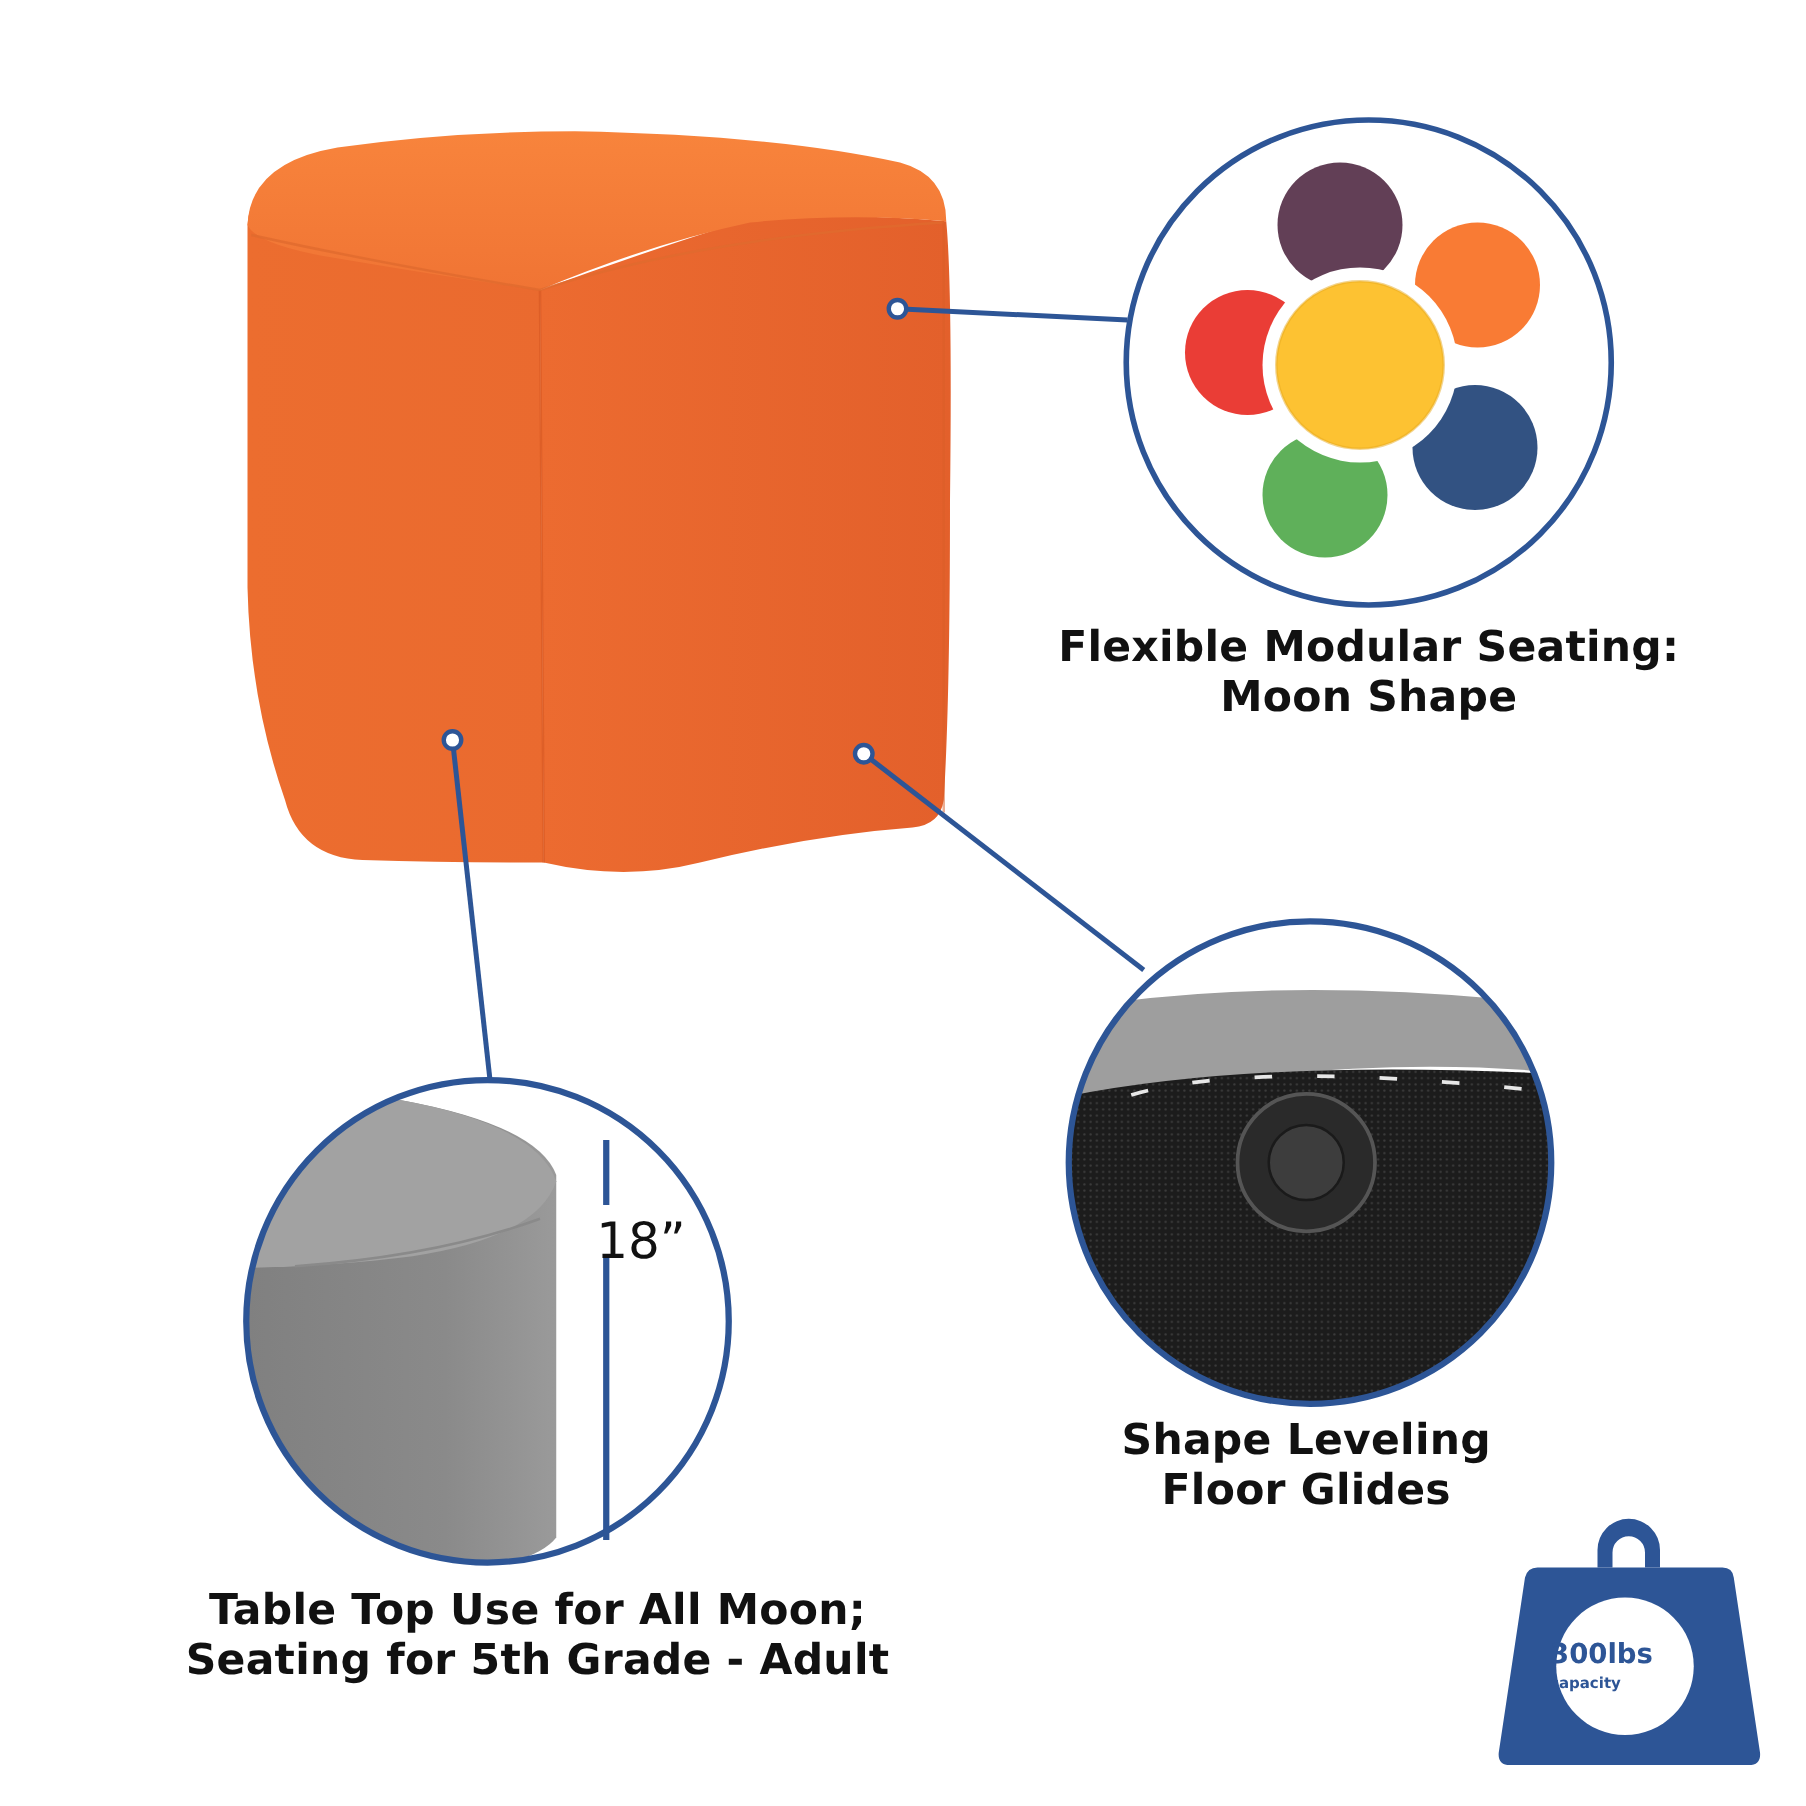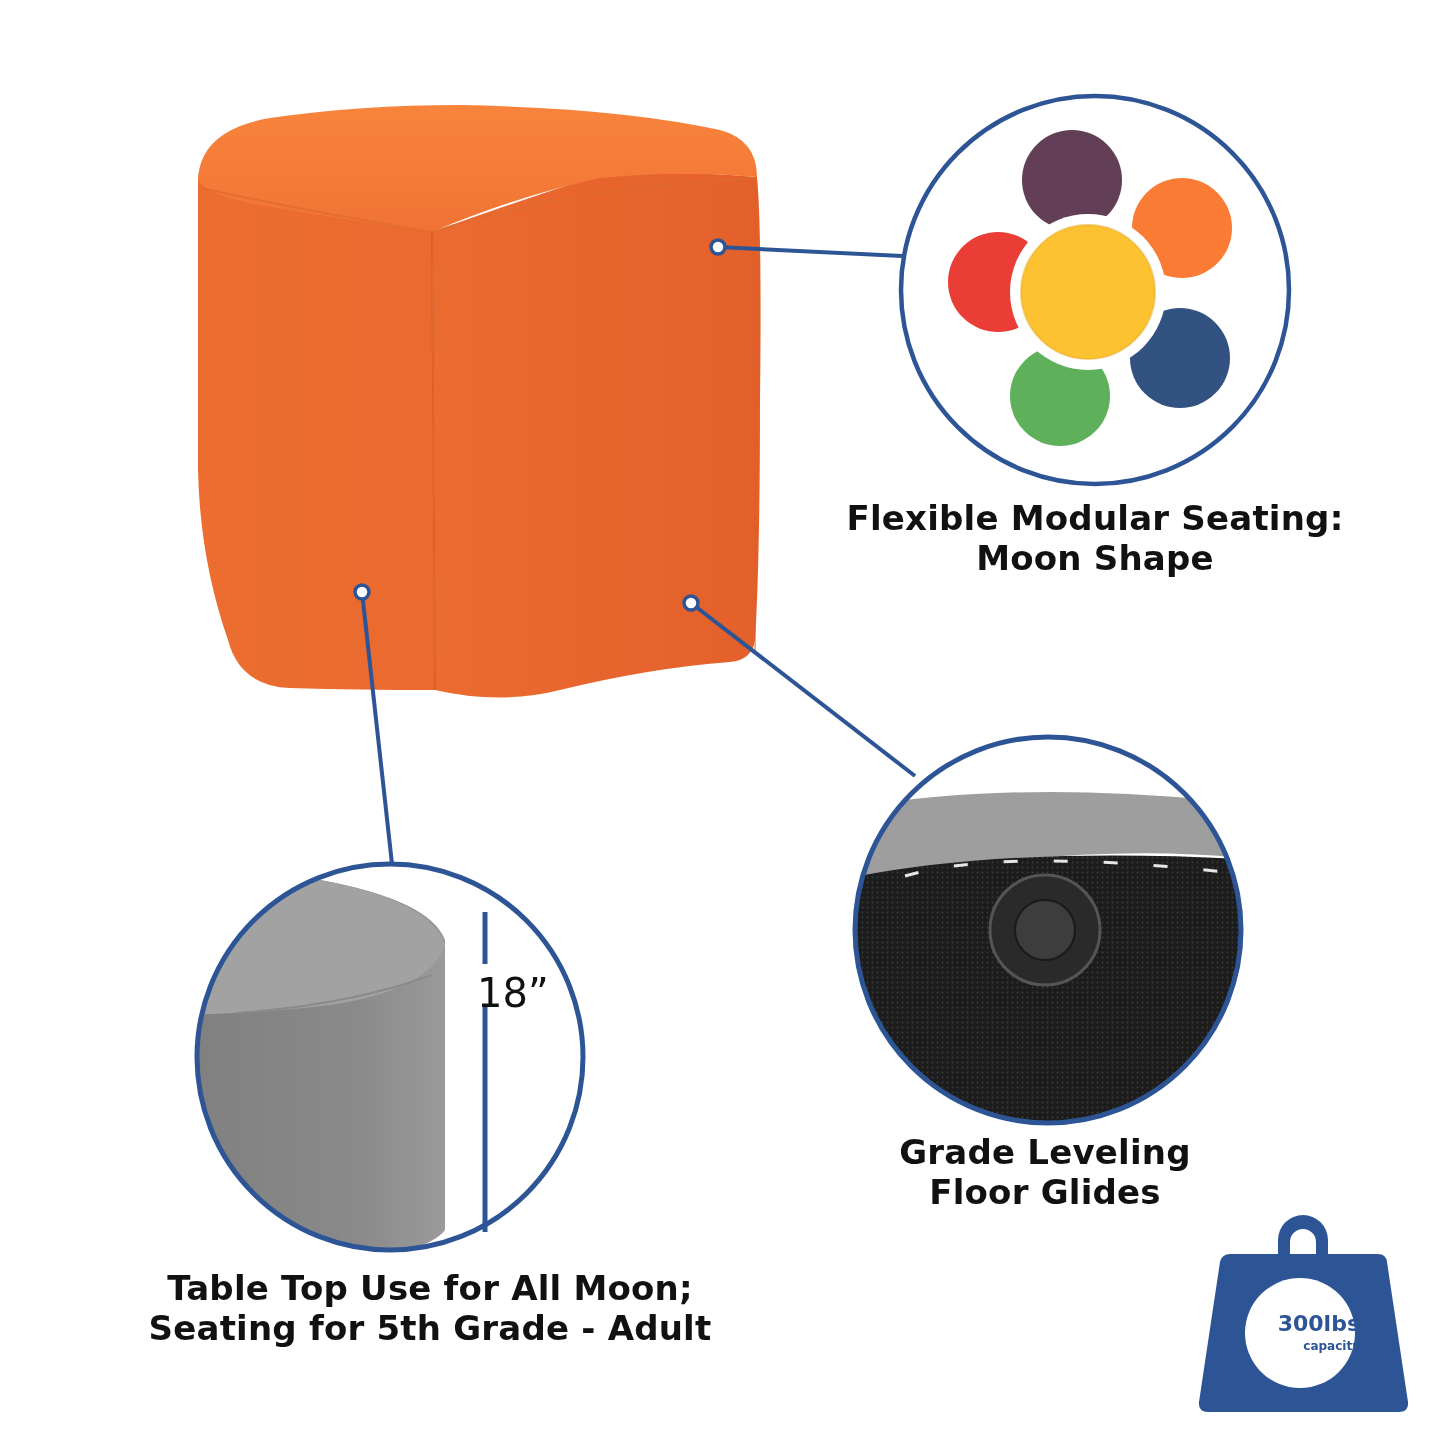--- a/index.html
+++ b/index.html
@@ -2,21 +2,21 @@
 <html><head>
 <meta charset="utf-8">
 <style>
   html, body { margin: 0; padding: 0; background: #ffffff; }
   body { width: 1445px; height: 1445px; position: relative; overflow: hidden;
          font-family: "DejaVu Sans", "Liberation Sans", sans-serif; color: #111; }
   svg.layer { position: absolute; left: 0; top: 0; }
   .caption { position: absolute; text-align: center; font-size: 34px; line-height: 40px;
              font-weight: bold; letter-spacing: 0.2px; color: #111; }
   .dim-label { position: absolute; font-size: 40px; color: #111; }
-  .badge-text { position: absolute; text-align: right; color: #2d5596; font-weight: bold;
+  .badge-text { position: absolute; text-align: left; color: #2d5596; font-weight: bold;
                 font-family: "DejaVu Sans", sans-serif; }
 </style>
 </head>
 <body>
 
 <svg class="layer" width="1445" height="1445" viewBox="0 0 1445 1445">
   <defs>
     <linearGradient id="orangeLeft" x1="0" y1="0" x2="1" y2="0">
       <stop offset="0" stop-color="#ec6d2f"></stop>
       <stop offset="0.6" stop-color="#ea6a2f"></stop>
@@ -114,21 +114,21 @@
   </g>
   <circle cx="1048" cy="930" r="193" fill="none" stroke="#2d5596" stroke-width="5"></circle>
 </svg>
 
 <div class="caption" style="left:840px; top:498px; width:510px;">
   <div>Flexible Modular Seating:</div>
   <div>Moon Shape</div>
 </div>
 
 <div class="caption" style="left:845px; top:1132px; width:400px;">
-  <div>Grade Leveling</div>
+  <div>Shape Leveling</div>
   <div>Floor Glides</div>
 </div>
 
 <div class="caption" style="left:120px; top:1268px; width:620px;">
   <div>Table Top Use for All Moon;</div>
   <div>Seating for 5th Grade - Adult</div>
 </div>
 
 <svg class="layer" width="1445" height="1445" viewBox="0 0 1445 1445">
   <path d="M1278 1254 L1278 1240 A25 25 0 0 1 1328 1240 L1328 1254 L1316 1254 L1316 1242 A13 13 0 0 0 1290 1242 L1290 1254 Z" fill="#2d5596"></path>

